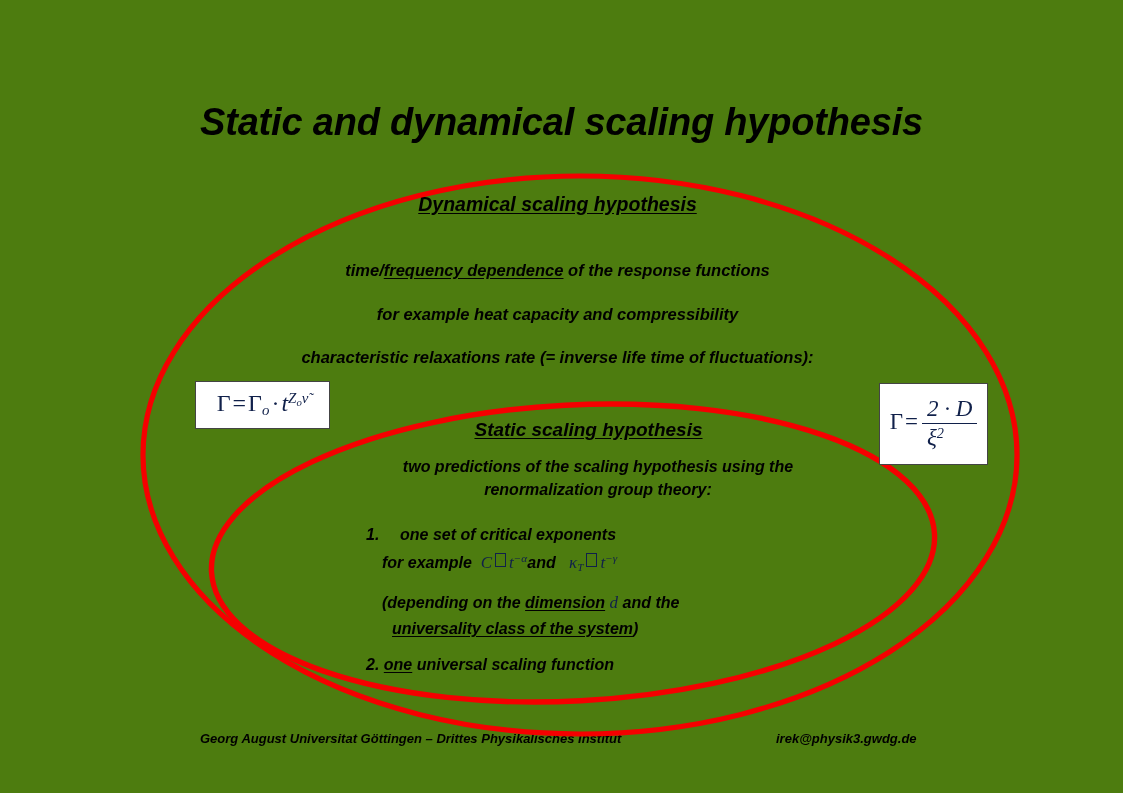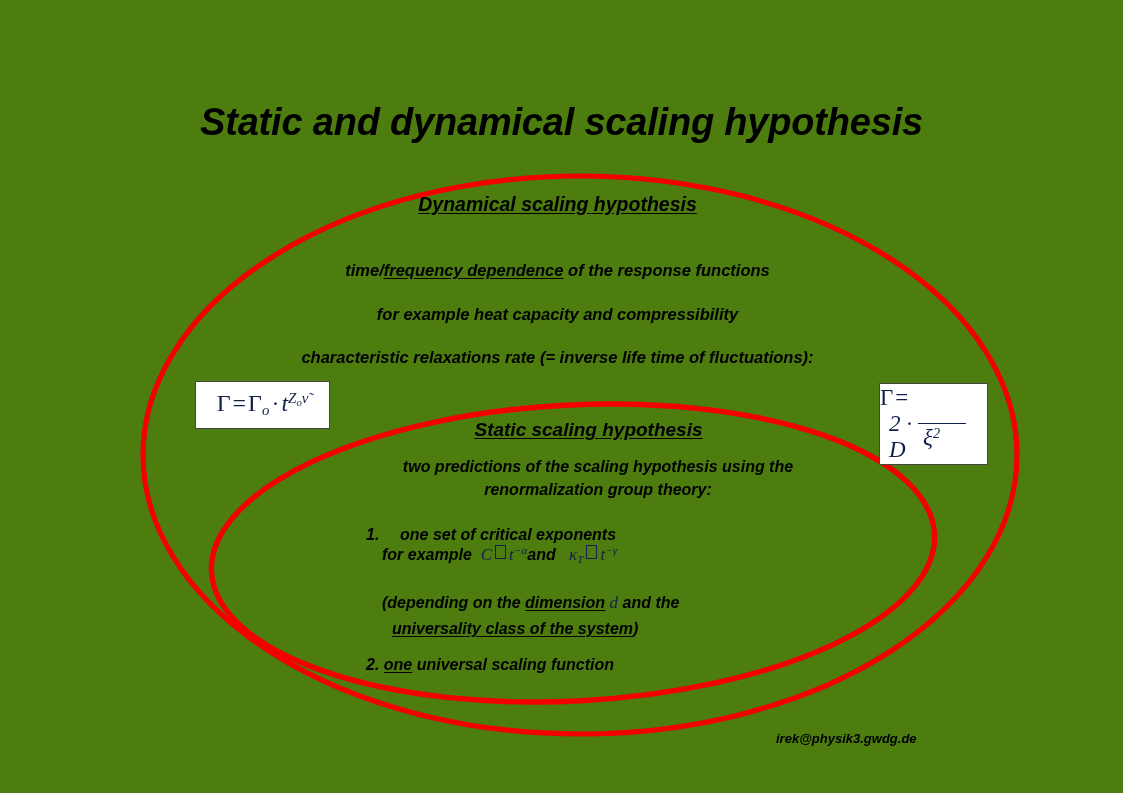--- a/index.html
+++ b/index.html
@@ -109,21 +109,21 @@
     font-style: italic;
   }
   .msup {
     font-size: 0.62em;
     vertical-align: 0.55em;
     font-style: italic;
   }
   .msup .msub2 { font-size: 0.72em; vertical-align: -0.25em; }
   .frac {
     display: inline-flex;
-    flex-direction: row;
+    flex-direction: column;
     align-items: center;
     vertical-align: middle;
     margin-left: 4px;
   }
   .frac .num {
     padding: 0 5px 1px 5px;
     font-style: italic;
   }
   .frac .den {
     border-top: 1.4px solid #10204a;
@@ -157,21 +157,21 @@
     left: 366px;
     top: 526px;
     font-size: 16px;
     font-weight: bold;
     font-style: italic;
     z-index: 3;
     white-space: nowrap;
   }
   .item-1 .l2 {
     display: block;
-    margin-top: 0;
+    margin-top: 8px;
     margin-left: 16px;
   }
   .item-num { display: inline-block; width: 34px; }
 
   .inline-math {
     font-family: "Liberation Serif", serif;
     font-style: italic;
     font-weight: normal;
     font-size: 17px;
     color: #10204a;
@@ -283,15 +283,16 @@
 
   <div class="paren-block">
     <span><span>(depending on the </span><span class="u">dimension</span>&nbsp;<span class="serif-d">d</span><span> and the</span></span>
     <span class="pl2"><span class="u">universality class of the system</span><span>)</span></span>
   </div>
 
   <div class="item-2">
     <span>2.</span>&nbsp;<span class="u">one</span><span> universal scaling function</span>
   </div>
 
+  <div class="footer" id="footer-affiliation">Georg August Universitat Göttingen – Drittes Physikalisches Institut</div>
   <div class="footer" id="footer-email">irek@physik3.gwdg.de</div>
 
 </div>
 
 </body></html>

